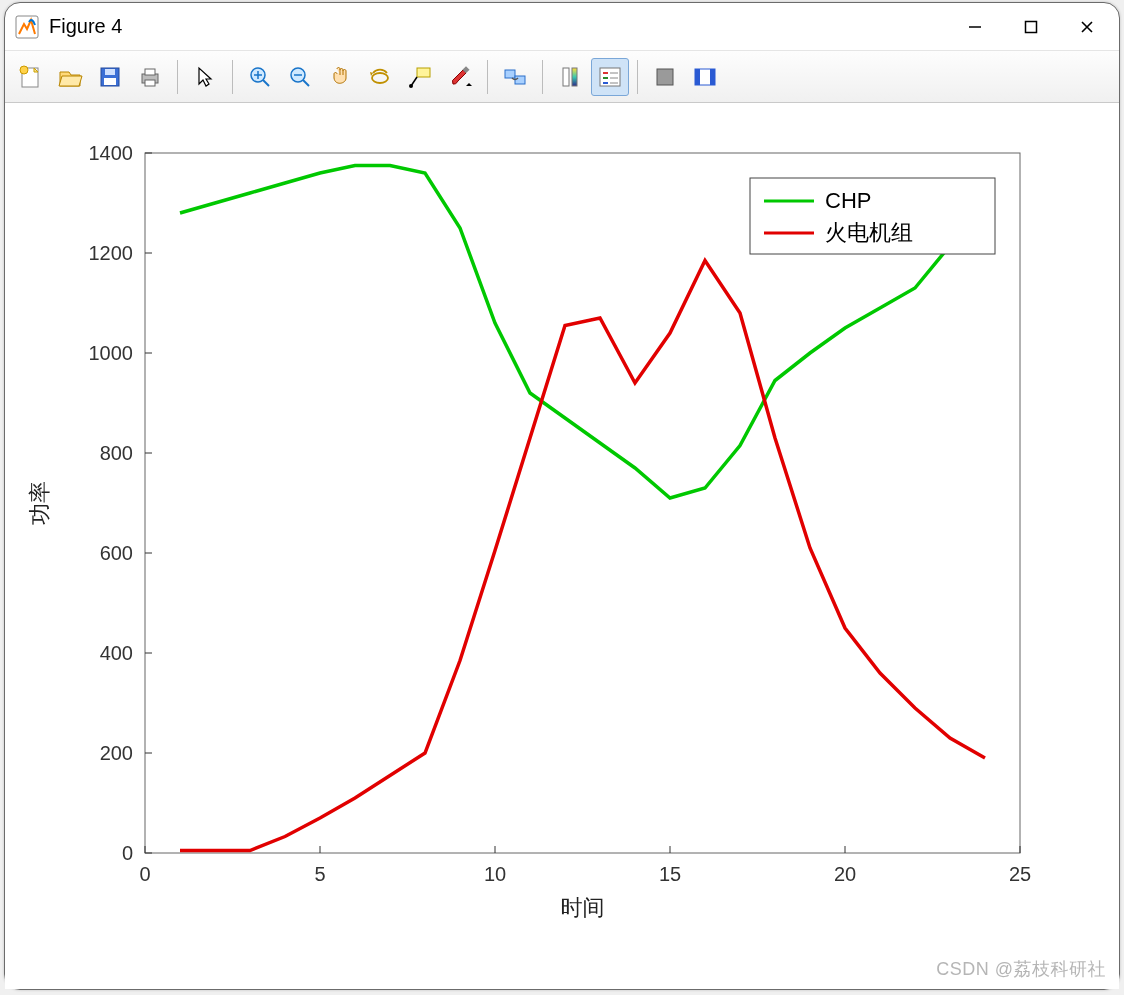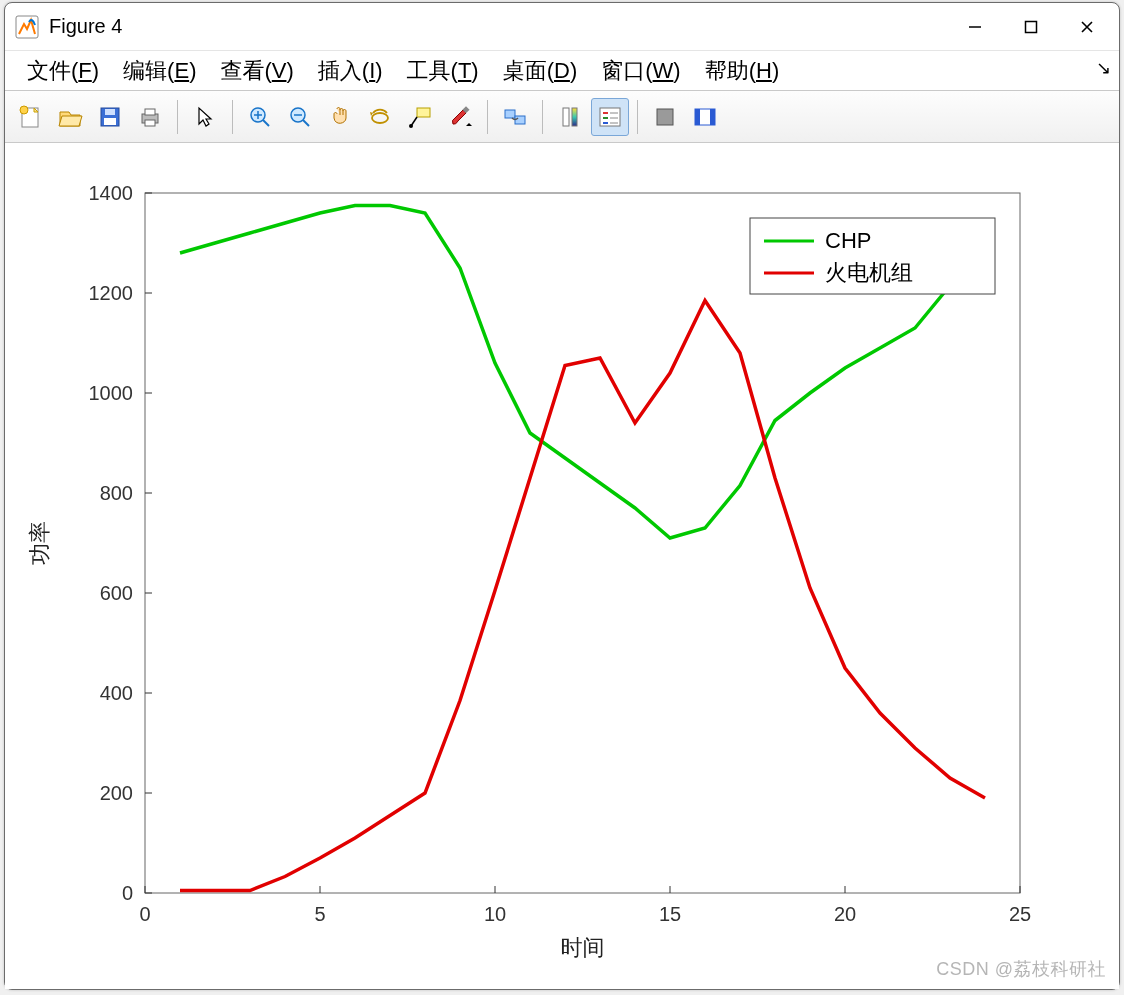--- a/index.html
+++ b/index.html
@@ -12,21 +12,21 @@
     height: 995px;
     overflow: hidden;
     position: relative;
   }
   .window {
     position: absolute;
     left: 4px; top: 2px;
     width: 1116px; height: 988px;
     background: #fff;
     border: 1px solid #6b6b6b;
-    border-radius: 8px;
+    border-radius: 16px;
     display: flex;
     flex-direction: column;
     box-shadow: 0 0 3px rgba(0,0,0,.2);
   }
   .titlebar {
     height: 48px;
     display: flex;
     align-items: center;
     padding: 0 4px 0 10px;
     border-bottom: 1px solid #e5e5e5;
@@ -125,31 +125,20 @@
           <rect x="1.5" y="1.5" width="11" height="11" fill="none" stroke="#000" stroke-width="1.5"></rect>
         </svg>
     </div>
     <div class="winbtn">
       <svg width="14" height="14">
           <path d="M2 2 L12 12 M12 2 L2 12" stroke="#000" stroke-width="1.6"></path>
         </svg>
     </div>
   </div>
 
-  <div class="menubar">
-    <span class="menu-item">文件(<u>F</u>)</span>
-    <span class="menu-item">编辑(<u>E</u>)</span>
-    <span class="menu-item">查看(<u>V</u>)</span>
-    <span class="menu-item">插入(<u>I</u>)</span>
-    <span class="menu-item">工具(<u>T</u>)</span>
-    <span class="menu-item">桌面(<u>D</u>)</span>
-    <span class="menu-item">窗口(<u>W</u>)</span>
-    <span class="menu-item">帮助(<u>H</u>)</span>
-    <span class="dock-arrow">↘</span>
-  </div>
 
   <div class="toolbar">
     <div class="tbtn">
         <svg width="26" height="26">
           <rect x="5" y="4" width="16" height="19" fill="#fff" stroke="#888"></rect>
           <path d="M17 4 L21 8 L17 8 Z" fill="#ffe38a" stroke="#c9a000"></path>
           <circle cx="7" cy="6" r="4" fill="#ffd24a" stroke="#cc9a00"></circle>
         </svg>
       </div>
     <div class="tbtn">

